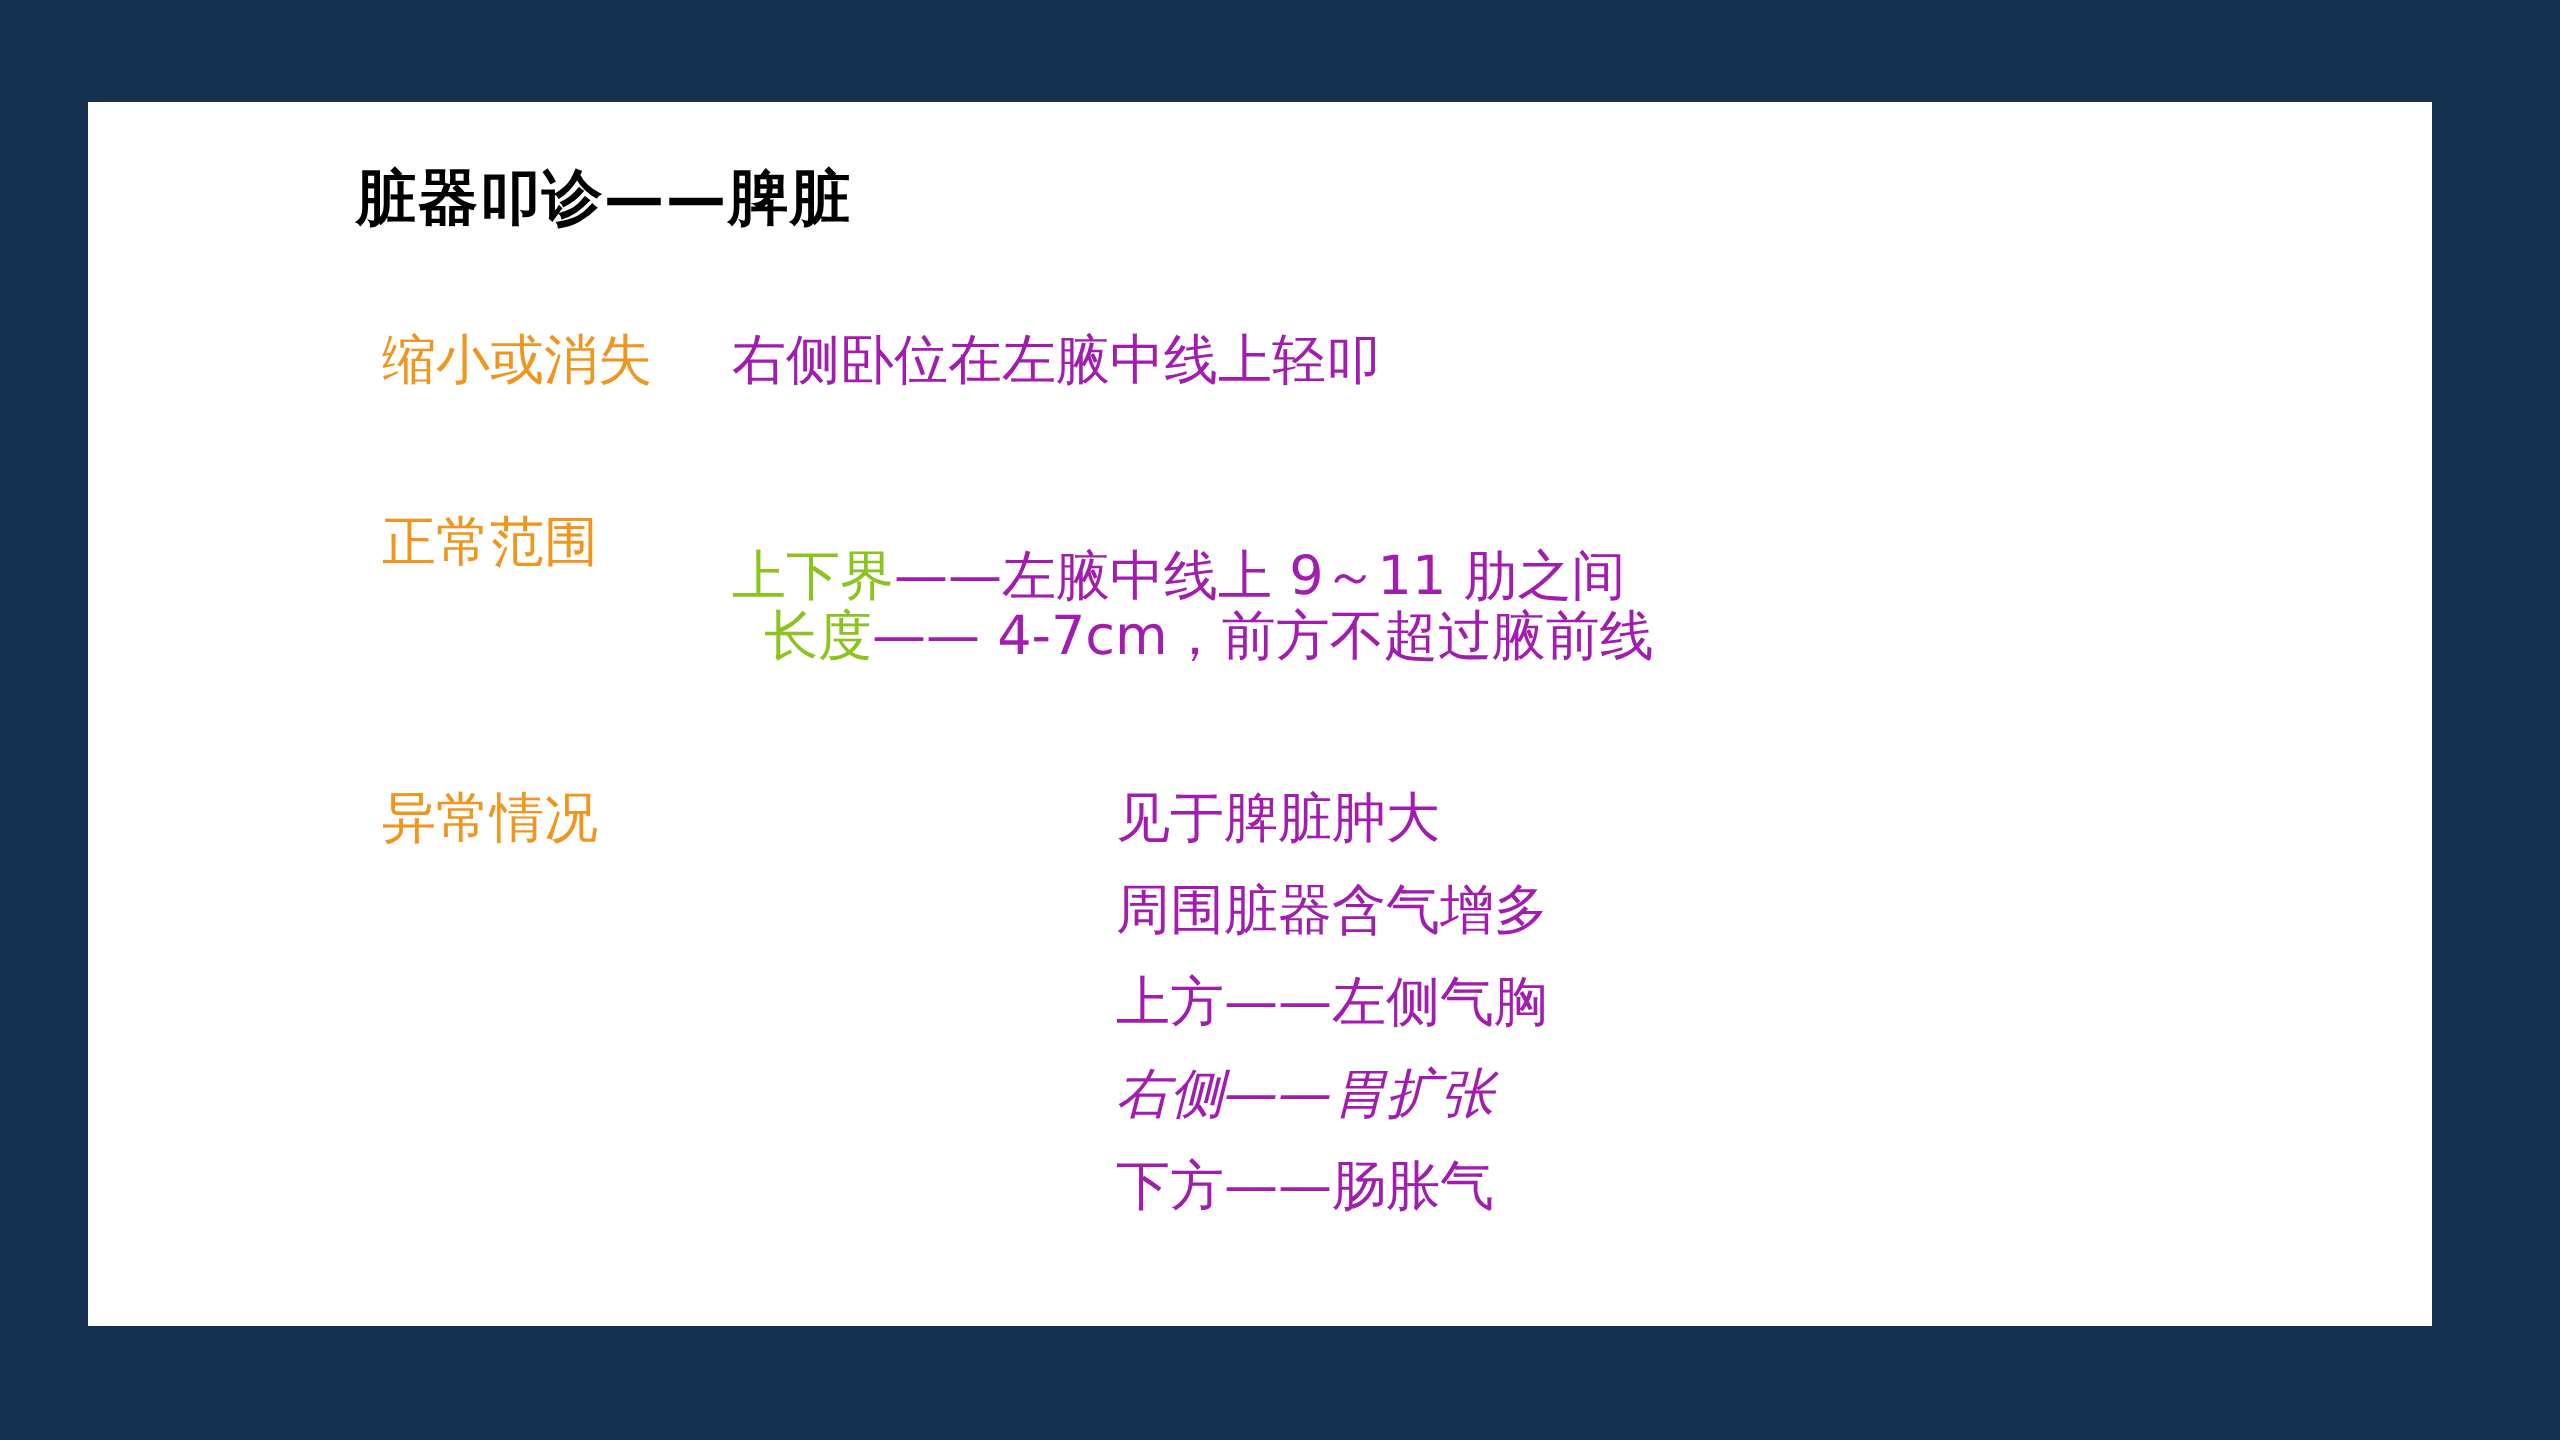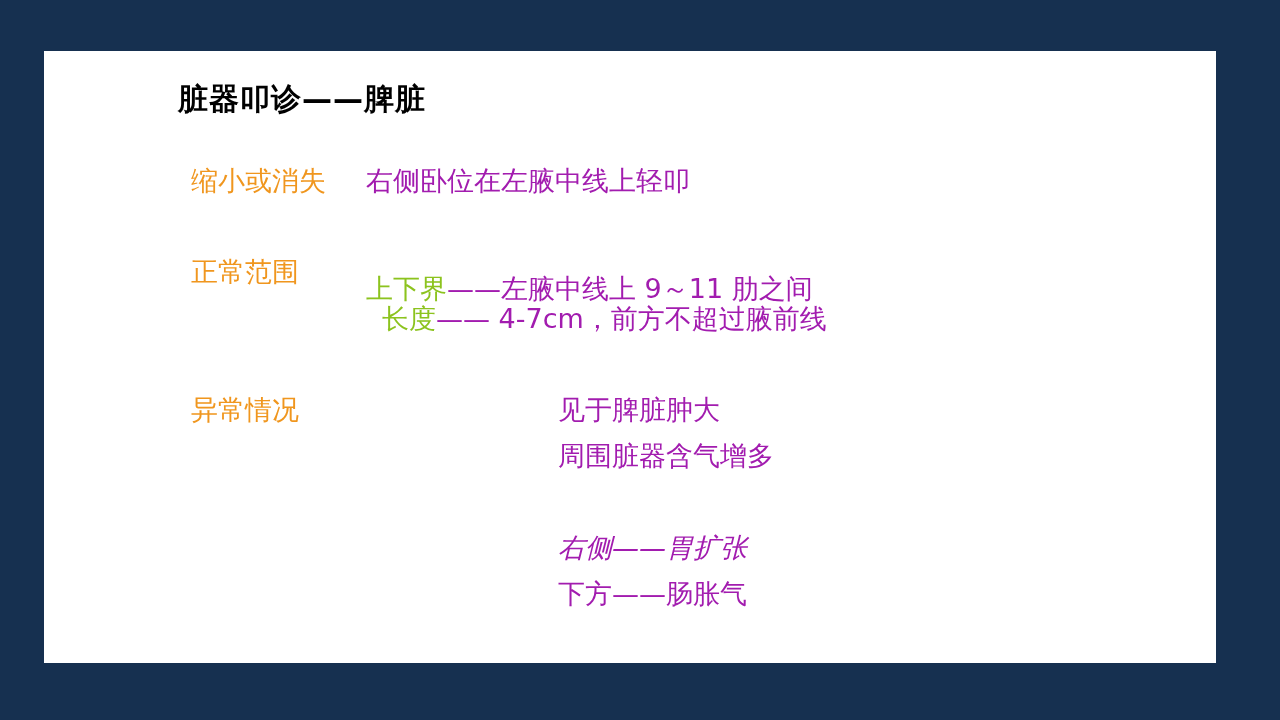--- a/index.html
+++ b/index.html
@@ -56,15 +56,16 @@
     <span class="green">上下界</span><span class="black">——左腋中线上 9～11 肋之间</span>
   </div>
   <div class="line" style="left:322px; top:252px;margin-left:16px;">
     <span class="green">长度</span><span class="black">—— 4-7cm，前方不超过腋前线</span>
   </div>
 
   <div class="line orange" style="left:147px; top:343px;">异常情况</div>
   <div class="line black" style="left:514px; top:343px;">见于脾脏肿大</div>
   <div class="line black" style="left:514px; top:389px;">周围脏器含气增多</div>
 
+  <div class="line black" style="left:514px; top:435px;">上方——左侧气胸</div>
   <div class="line black" style="left:514px; top:481px;font-style:italic;">右侧——胃扩张</div>
   <div class="line black" style="left:514px; top:527px;">下方——肠胀气</div>
 </div>
 
 </body></html>

